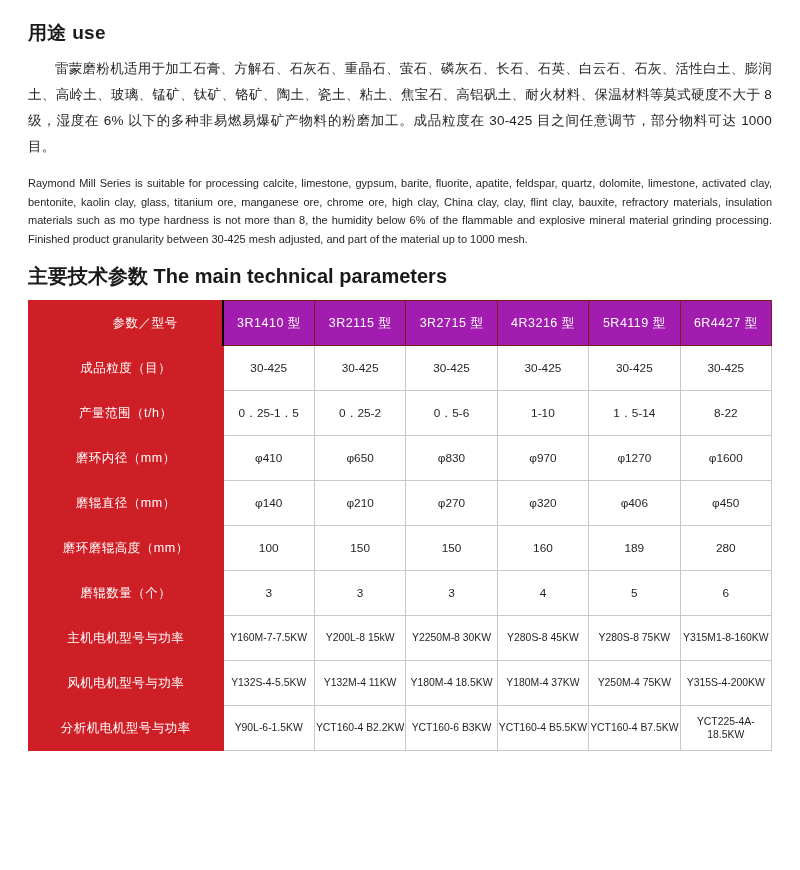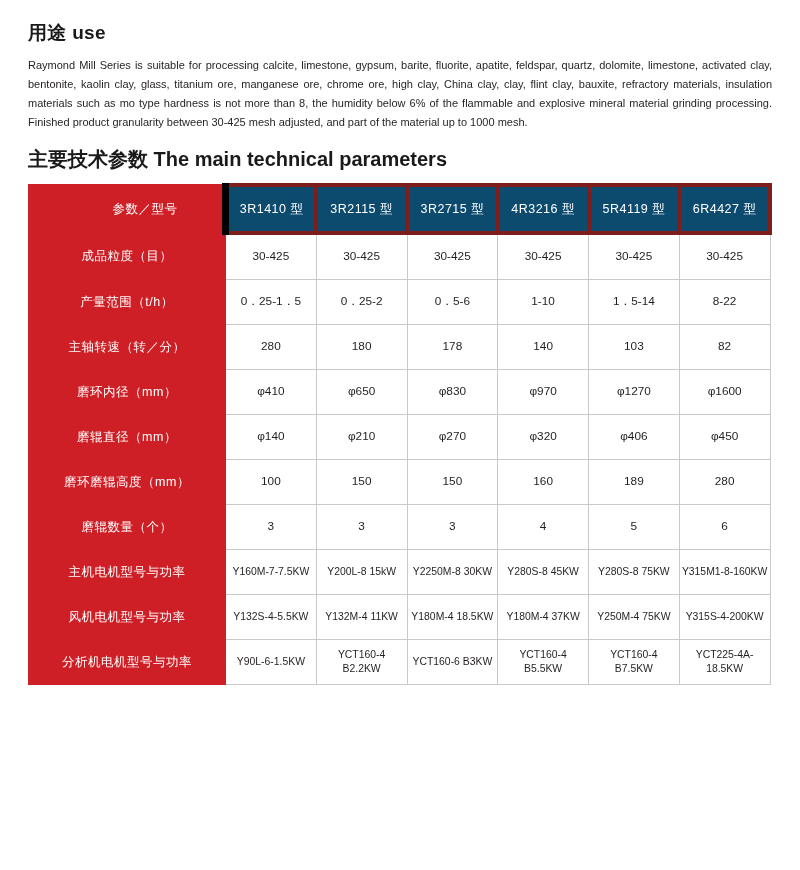--- a/index.html
+++ b/index.html
@@ -73,46 +73,47 @@
   table.params td.row-label {
     background: #cf1f26;
     color: #ffffff;
     font-size: 12.5px;
     font-weight: normal;
     border: 1px solid #cf1f26;
     width: 152px;
     letter-spacing: 0.5px;
   }
   table.params th.hdr-col {
-    background: #0c4a6e;
+    background: #a21caf;
     color: #ffffff;
     font-size: 12.5px;
     font-weight: normal;
-    border: 4px solid #7f1d1d;
+    border: 1px solid #7f1d1d;
     letter-spacing: 0.5px;
   }
   table.params td.val {
     background: #ffffff;
     font-size: 11.8px;
   }
   table.params td.val.small {
     font-size: 10.4px;
   }
   table.params tr.hdr th:first-child {
-    border-right: 7px solid #000000;
+    border-right: 2px solid #000000;
     padding-left: 40px;
   }
 </style>
 </head>
 <body>
 
 <div class="page">
 
   <h2 class="section-title"><span>用途</span> <span class="en">use</span></h2>
 
+  <p class="body-cn">雷蒙磨粉机适用于加工石膏、方解石、石灰石、重晶石、萤石、磷灰石、长石、石英、白云石、石灰、活性白土、膨润土、高岭土、玻璃、锰矿、钛矿、铬矿、陶土、瓷土、粘土、焦宝石、高铝矾土、耐火材料、保温材料等莫式硬度不大于 8 级，湿度在 6% 以下的多种非易燃易爆矿产物料的粉磨加工。成品粒度在 30-425 目之间任意调节，部分物料可达 1000 目。</p>
 
   <p class="body-en">Raymond Mill Series is suitable for processing calcite, limestone, gypsum, barite, fluorite, apatite, feldspar, quartz, dolomite, limestone, activated clay, bentonite, kaolin clay, glass, titanium ore, manganese ore, chrome ore, high clay, China clay, clay, flint clay, bauxite, refractory materials, insulation materials such as mo type hardness is not more than 8, the humidity below 6% of the flammable and explosive mineral material grinding processing. Finished product granularity between 30-425 mesh adjusted, and part of the material up to 1000 mesh.</p>
 
   <h2 class="params-title"><span>主要技术参数</span> <span>The main technical parameters</span></h2>
 
   <table class="params">
     <thead>
       <tr class="hdr">
         <th class="hdr-label">参数／型号</th>
         <th class="hdr-col">3R1410 型</th>
@@ -136,29 +137,20 @@
       <tr>
         <td class="row-label">产量范围（t/h）</td>
         <td class="val">0．25-1．5</td>
         <td class="val">0．25-2</td>
         <td class="val">0．5-6</td>
         <td class="val">1-10</td>
         <td class="val">1．5-14</td>
         <td class="val">8-22</td>
       </tr>
       <tr>
-        <td class="row-label">主轴转速（转／分）</td>
-        <td class="val">280</td>
-        <td class="val">180</td>
-        <td class="val">178</td>
-        <td class="val">140</td>
-        <td class="val">103</td>
-        <td class="val">82</td>
-      </tr>
-      <tr>
         <td class="row-label">磨环内径（mm）</td>
         <td class="val">φ410</td>
         <td class="val">φ650</td>
         <td class="val">φ830</td>
         <td class="val">φ970</td>
         <td class="val">φ1270</td>
         <td class="val">φ1600</td>
       </tr>
       <tr>
         <td class="row-label">磨辊直径（mm）</td>

